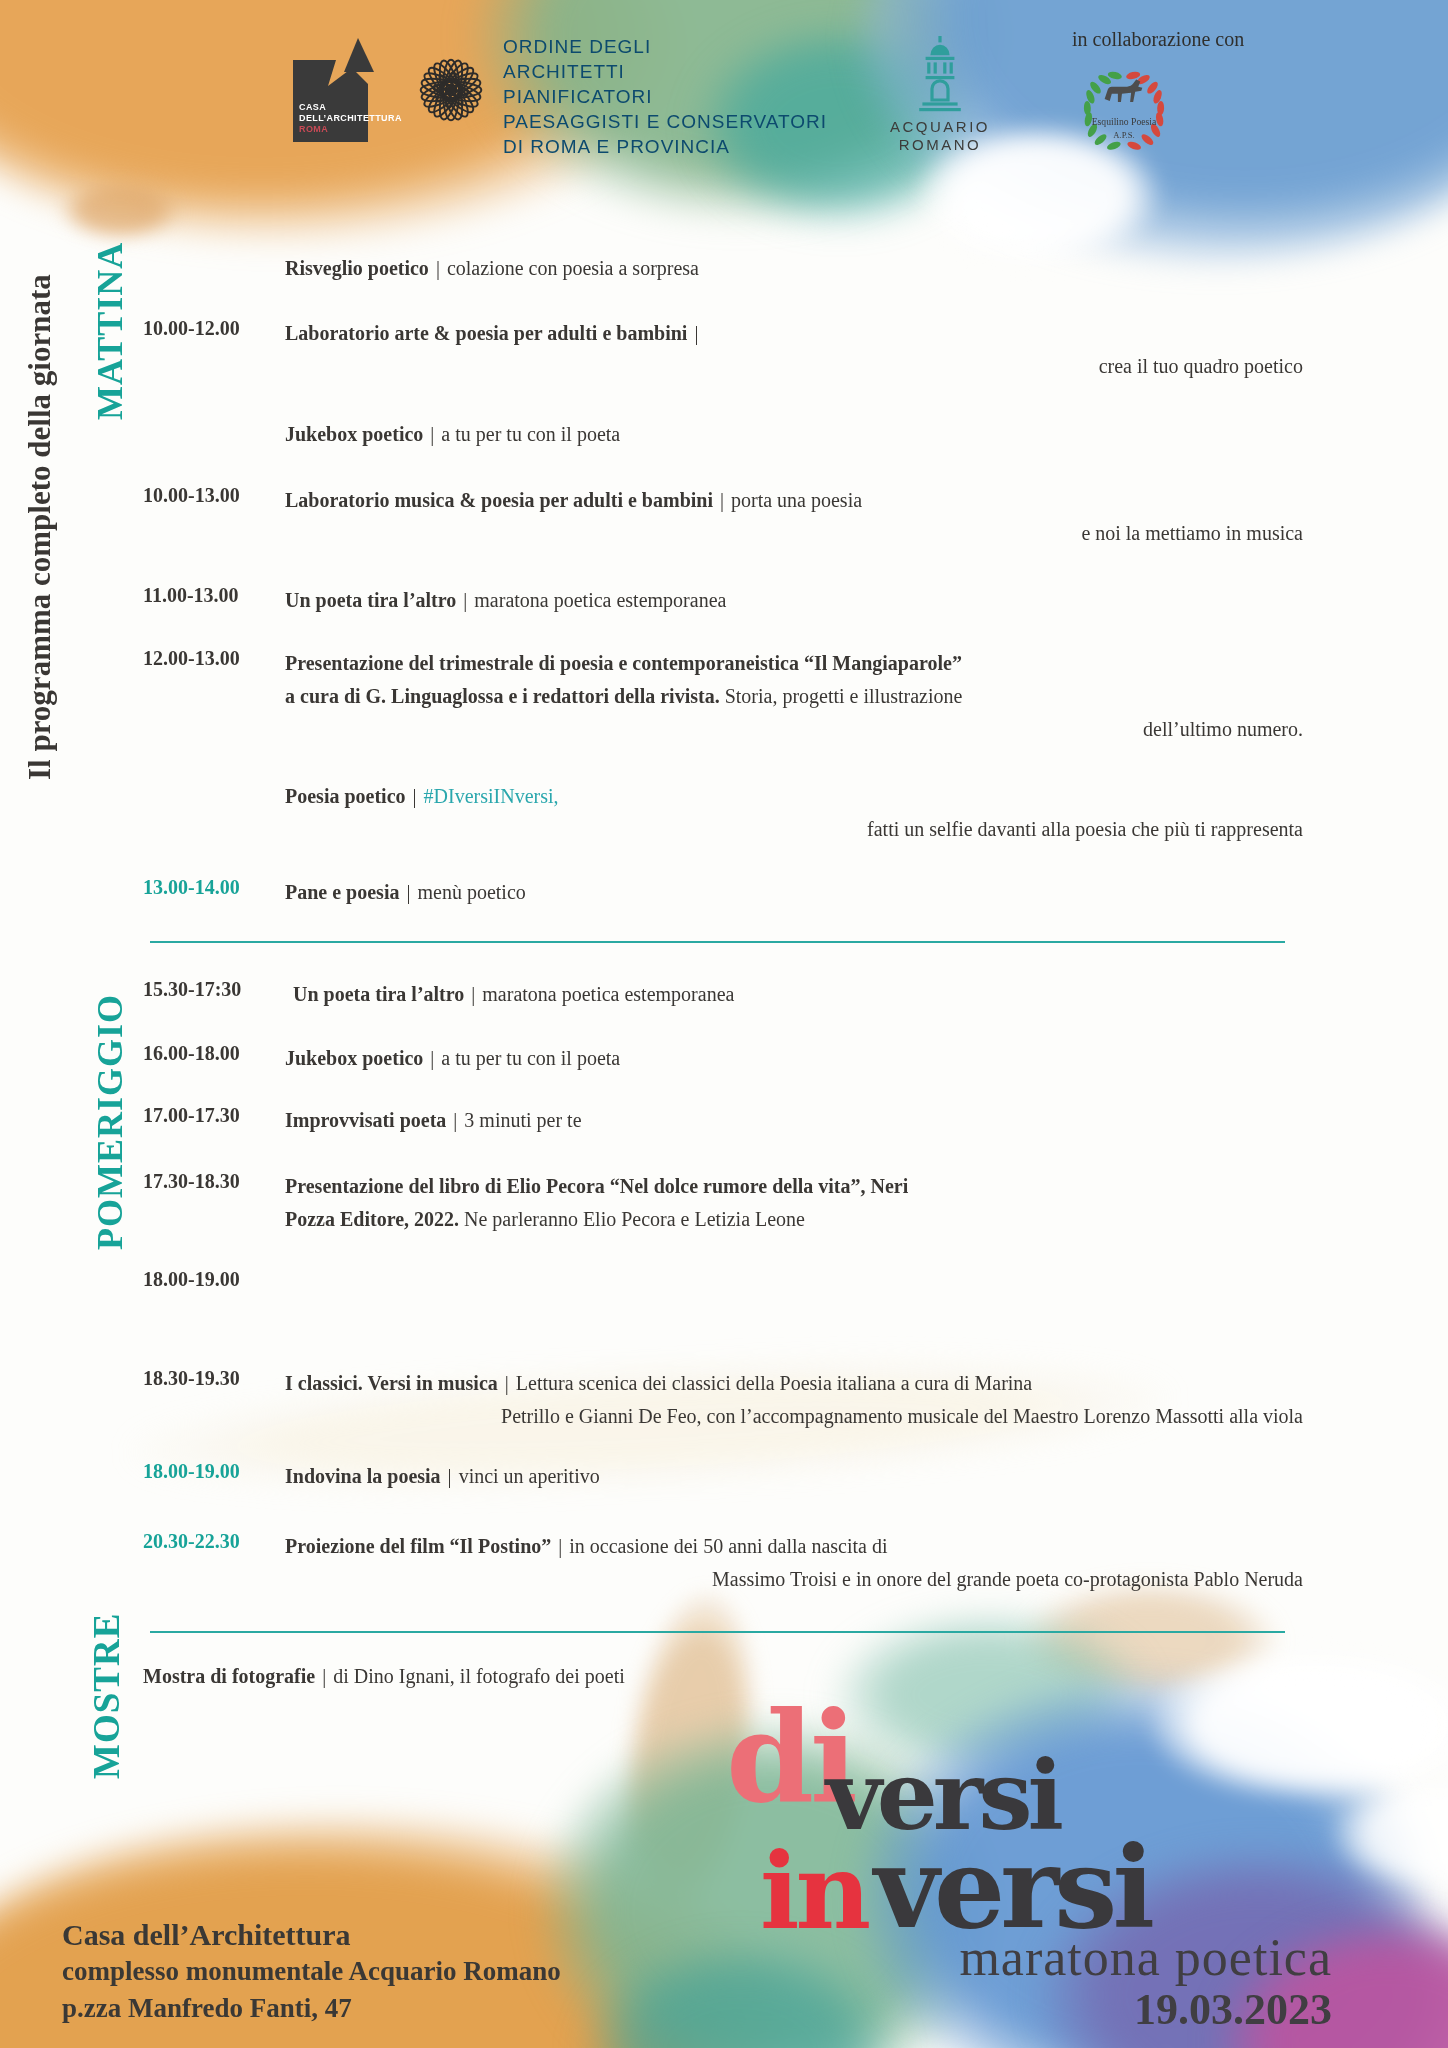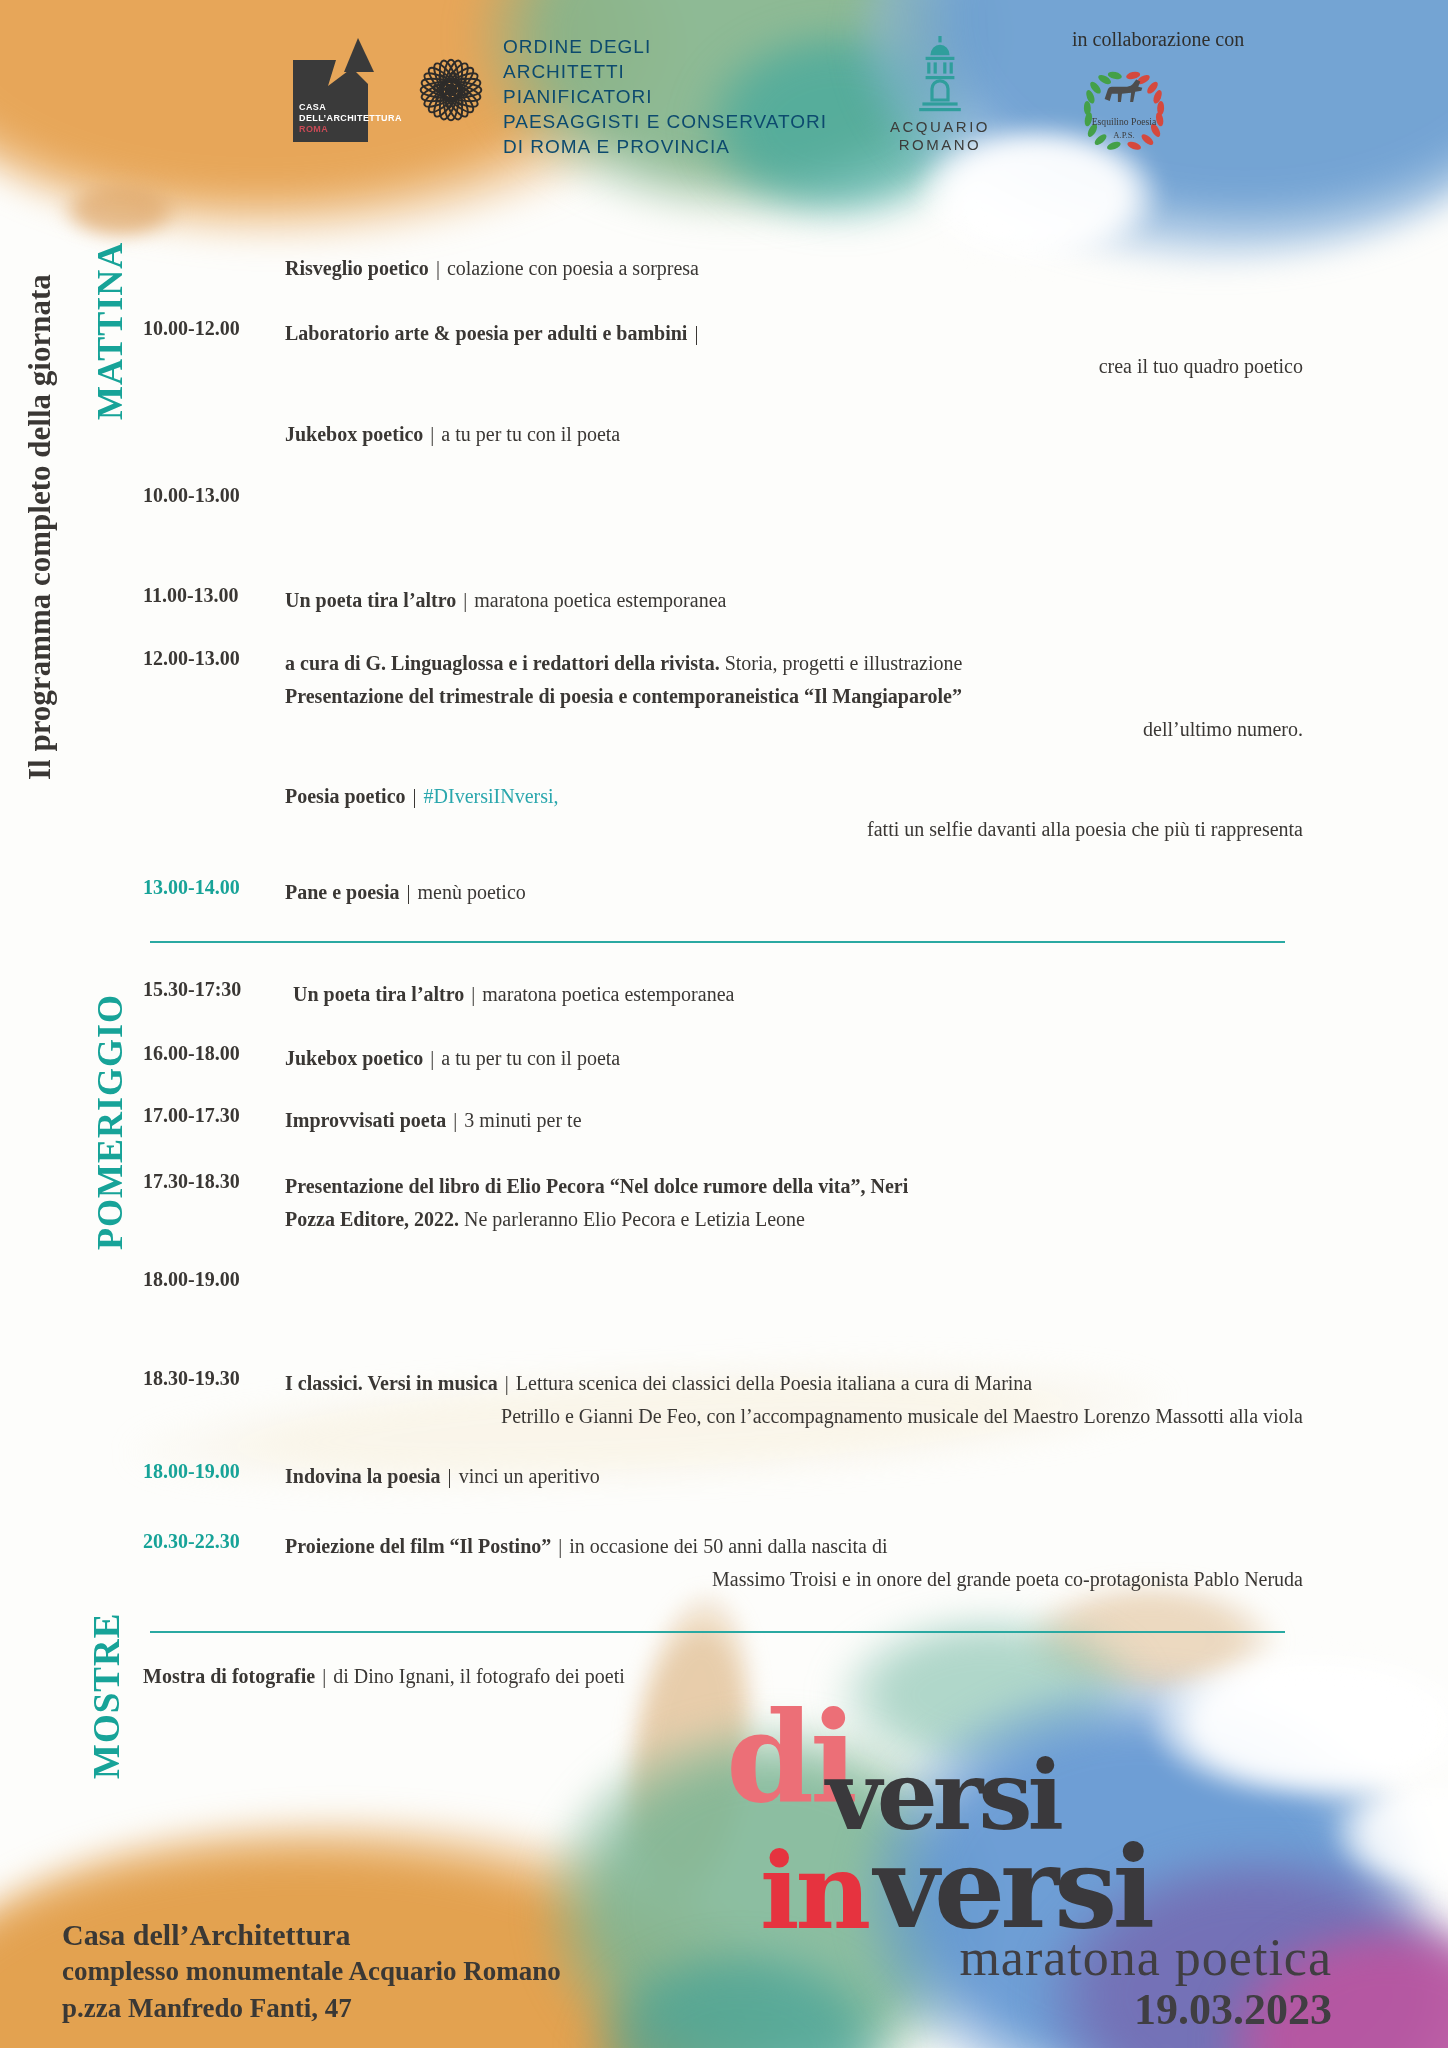--- a/index.html
+++ b/index.html
@@ -175,32 +175,35 @@
     <div class="r">crea il tuo quadro poetico</div>
   </div>
 </div>
 
 <div class="row" style="top:418px">
   <div class="content"><span class="b">Jukebox poetico</span><span class="pipe">|</span><span class="r">a tu per tu con il poeta</span></div>
 </div>
 
 <div class="row" style="top:484px">
   <div class="time">10.00-13.00</div>
+  <div class="content"><span class="b">Laboratorio musica &amp; poesia per adulti e bambini</span><span class="pipe">|</span><span class="r">porta una poesia</span>
+    <div class="r">e noi la mettiamo in musica</div>
+  </div>
 </div>
 
 <div class="row" style="top:584px">
   <div class="time">11.00-13.00</div>
   <div class="content"><span class="b">Un poeta tira l’altro</span><span class="pipe">|</span><span class="r">maratona poetica estemporanea</span></div>
 </div>
 
 <div class="row" style="top:647px">
   <div class="time">12.00-13.00</div>
   <div class="content">
+    <div><span class="b">Presentazione del trimestrale di poesia e contemporaneistica “Il Mangiaparole”</span></div>
     <div><span class="b">a cura di G. Linguaglossa e i redattori della rivista.</span><span class="r"> Storia, progetti e illustrazione</span></div>
-    <div><span class="b">Presentazione del trimestrale di poesia e contemporaneistica “Il Mangiaparole”</span></div>
     <div class="r">dell’ultimo numero.</div>
   </div>
 </div>
 
 <div class="row" style="top:780px">
   <div class="content"><span class="b">Poesia poetico</span><span class="pipe">|</span><span class="r teal-txt">#DIversiINversi,</span>
     <div class="r">fatti un selfie davanti alla poesia che più ti rappresenta</div>
   </div>
 </div>
 

